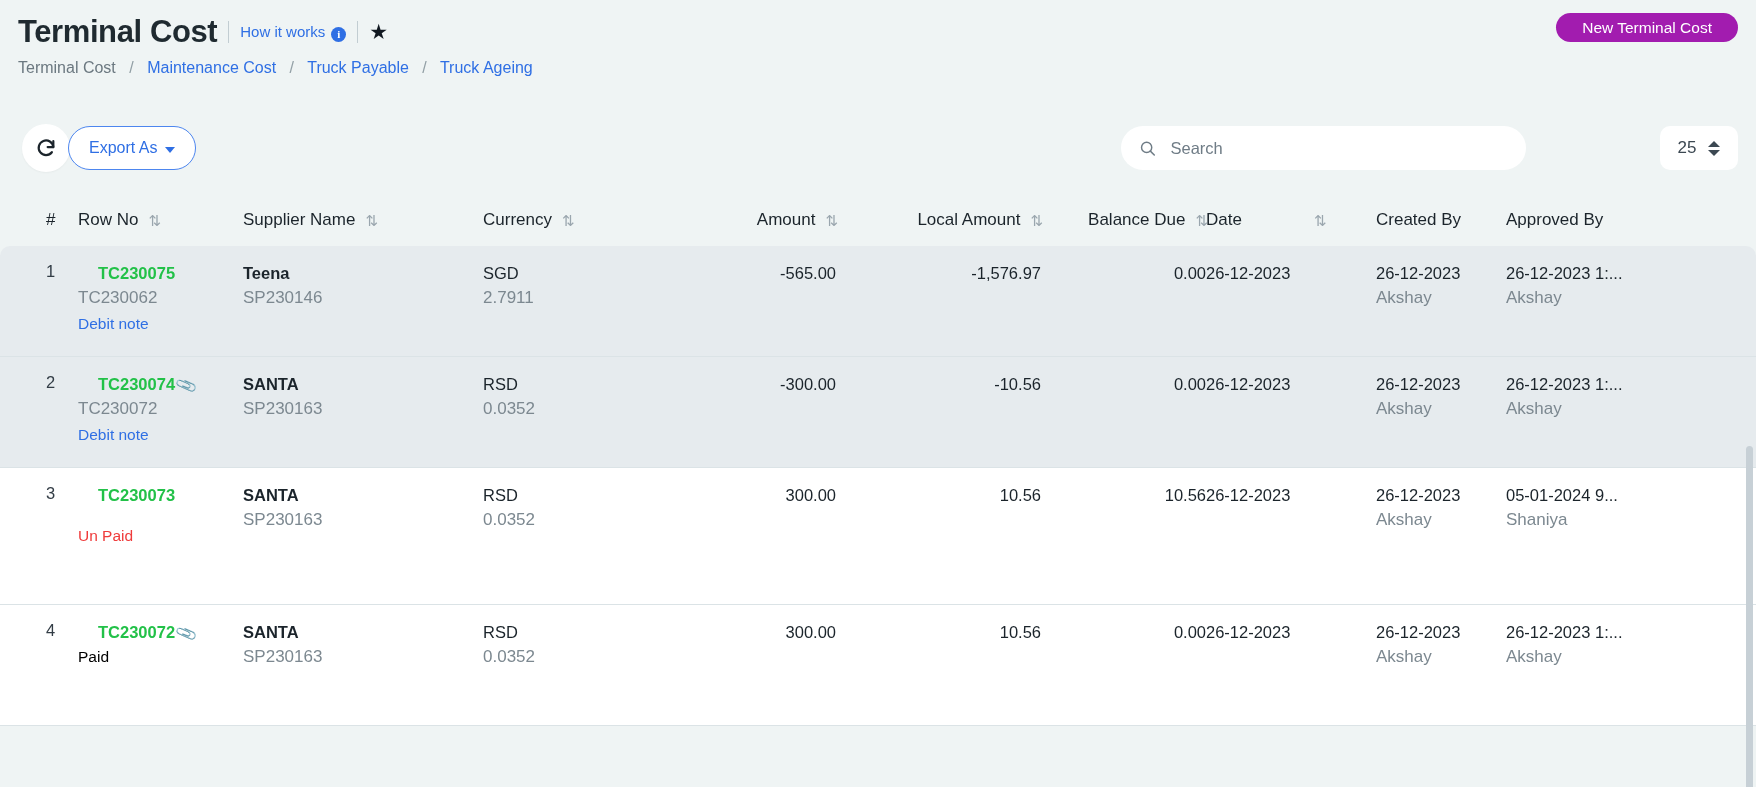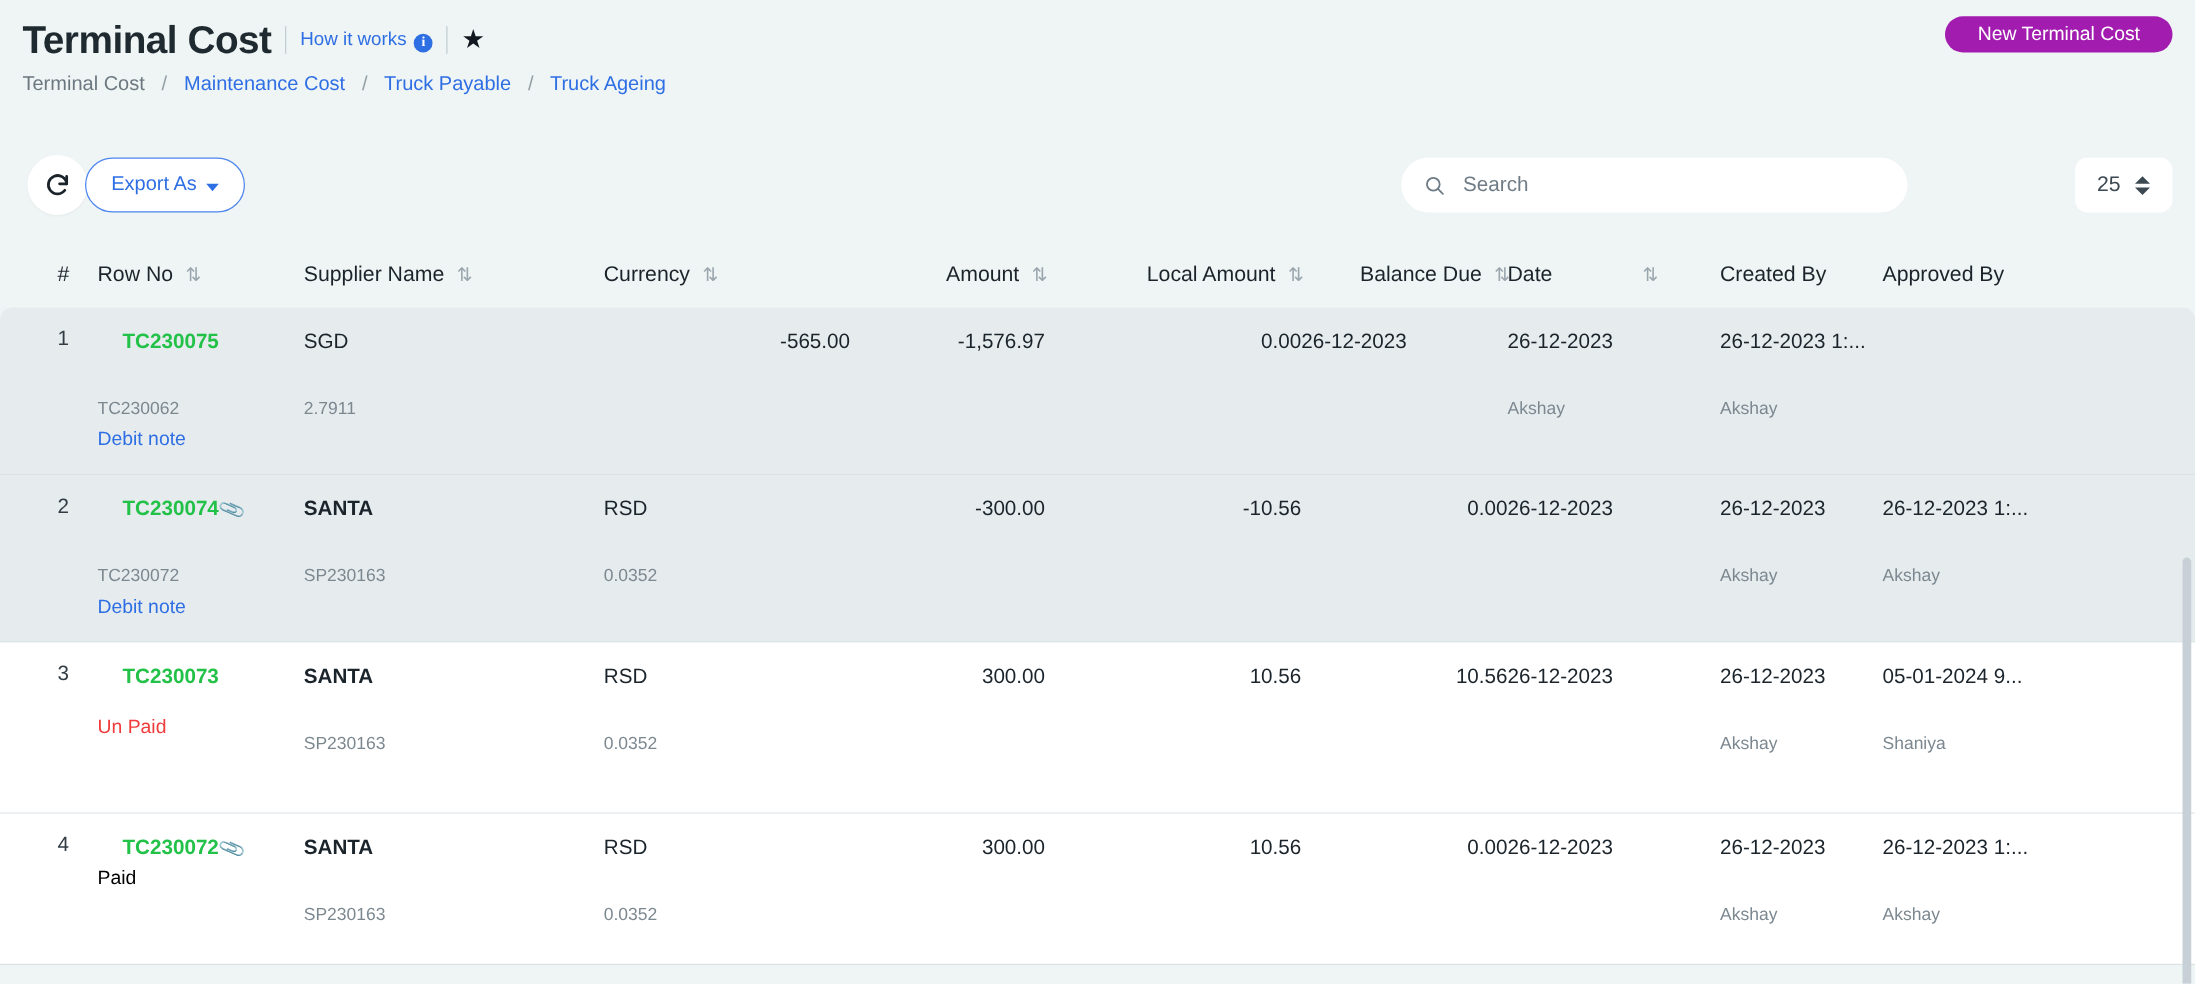--- a/index.html
+++ b/index.html
@@ -227,25 +227,24 @@
     line-height: 23px;
     white-space: nowrap;
   }
   .line1.bold { font-weight: bold; }
   .line1.code {
     color: #22c148;
     font-weight: bold;
     display: inline-flex; align-items: center; gap: 2px; margin-left: 20px;
   }
   .line2 {
-    font-size: 14px;
+    font-size: 17px;
     color: #7c8890;
     line-height: 26px;
     white-space: nowrap;
-    margin-top: 28px;
   }
   .line3 {
     font-size: 15.5px;
     line-height: 26px;
     white-space: nowrap;
   }
   .line3.link { color: #2f6fe4; cursor: pointer; }
   .line3.unpaid { color: #ef3b3b; margin-top: 16px; }
   .line3.paid { color: #000000; }
   .num-cell {
@@ -373,20 +372,24 @@
         <div class="row-inner" style="min-height:110px">
           <div class="cell idx">1</div>
           <div class="cell">
             <div class="line1 code">
               <span>TC230075</span>
             </div>
             <div class="line2">TC230062</div>
             <div class="line3 link">Debit note</div>
           </div>
           <div class="cell">
+            <div class="line1 bold">Teena</div>
+            <div class="line2">SP230146</div>
+          </div>
+          <div class="cell">
             <div class="line1">SGD</div>
             <div class="line2">2.7911</div>
           </div>
           <div class="cell num-cell">-565.00</div>
           <div class="cell num-cell">-1,576.97</div>
           <div class="cell num-cell">0.00</div>
           <div class="cell">
             <div class="line1">26-12-2023</div>
           </div>
           <div class="cell">

